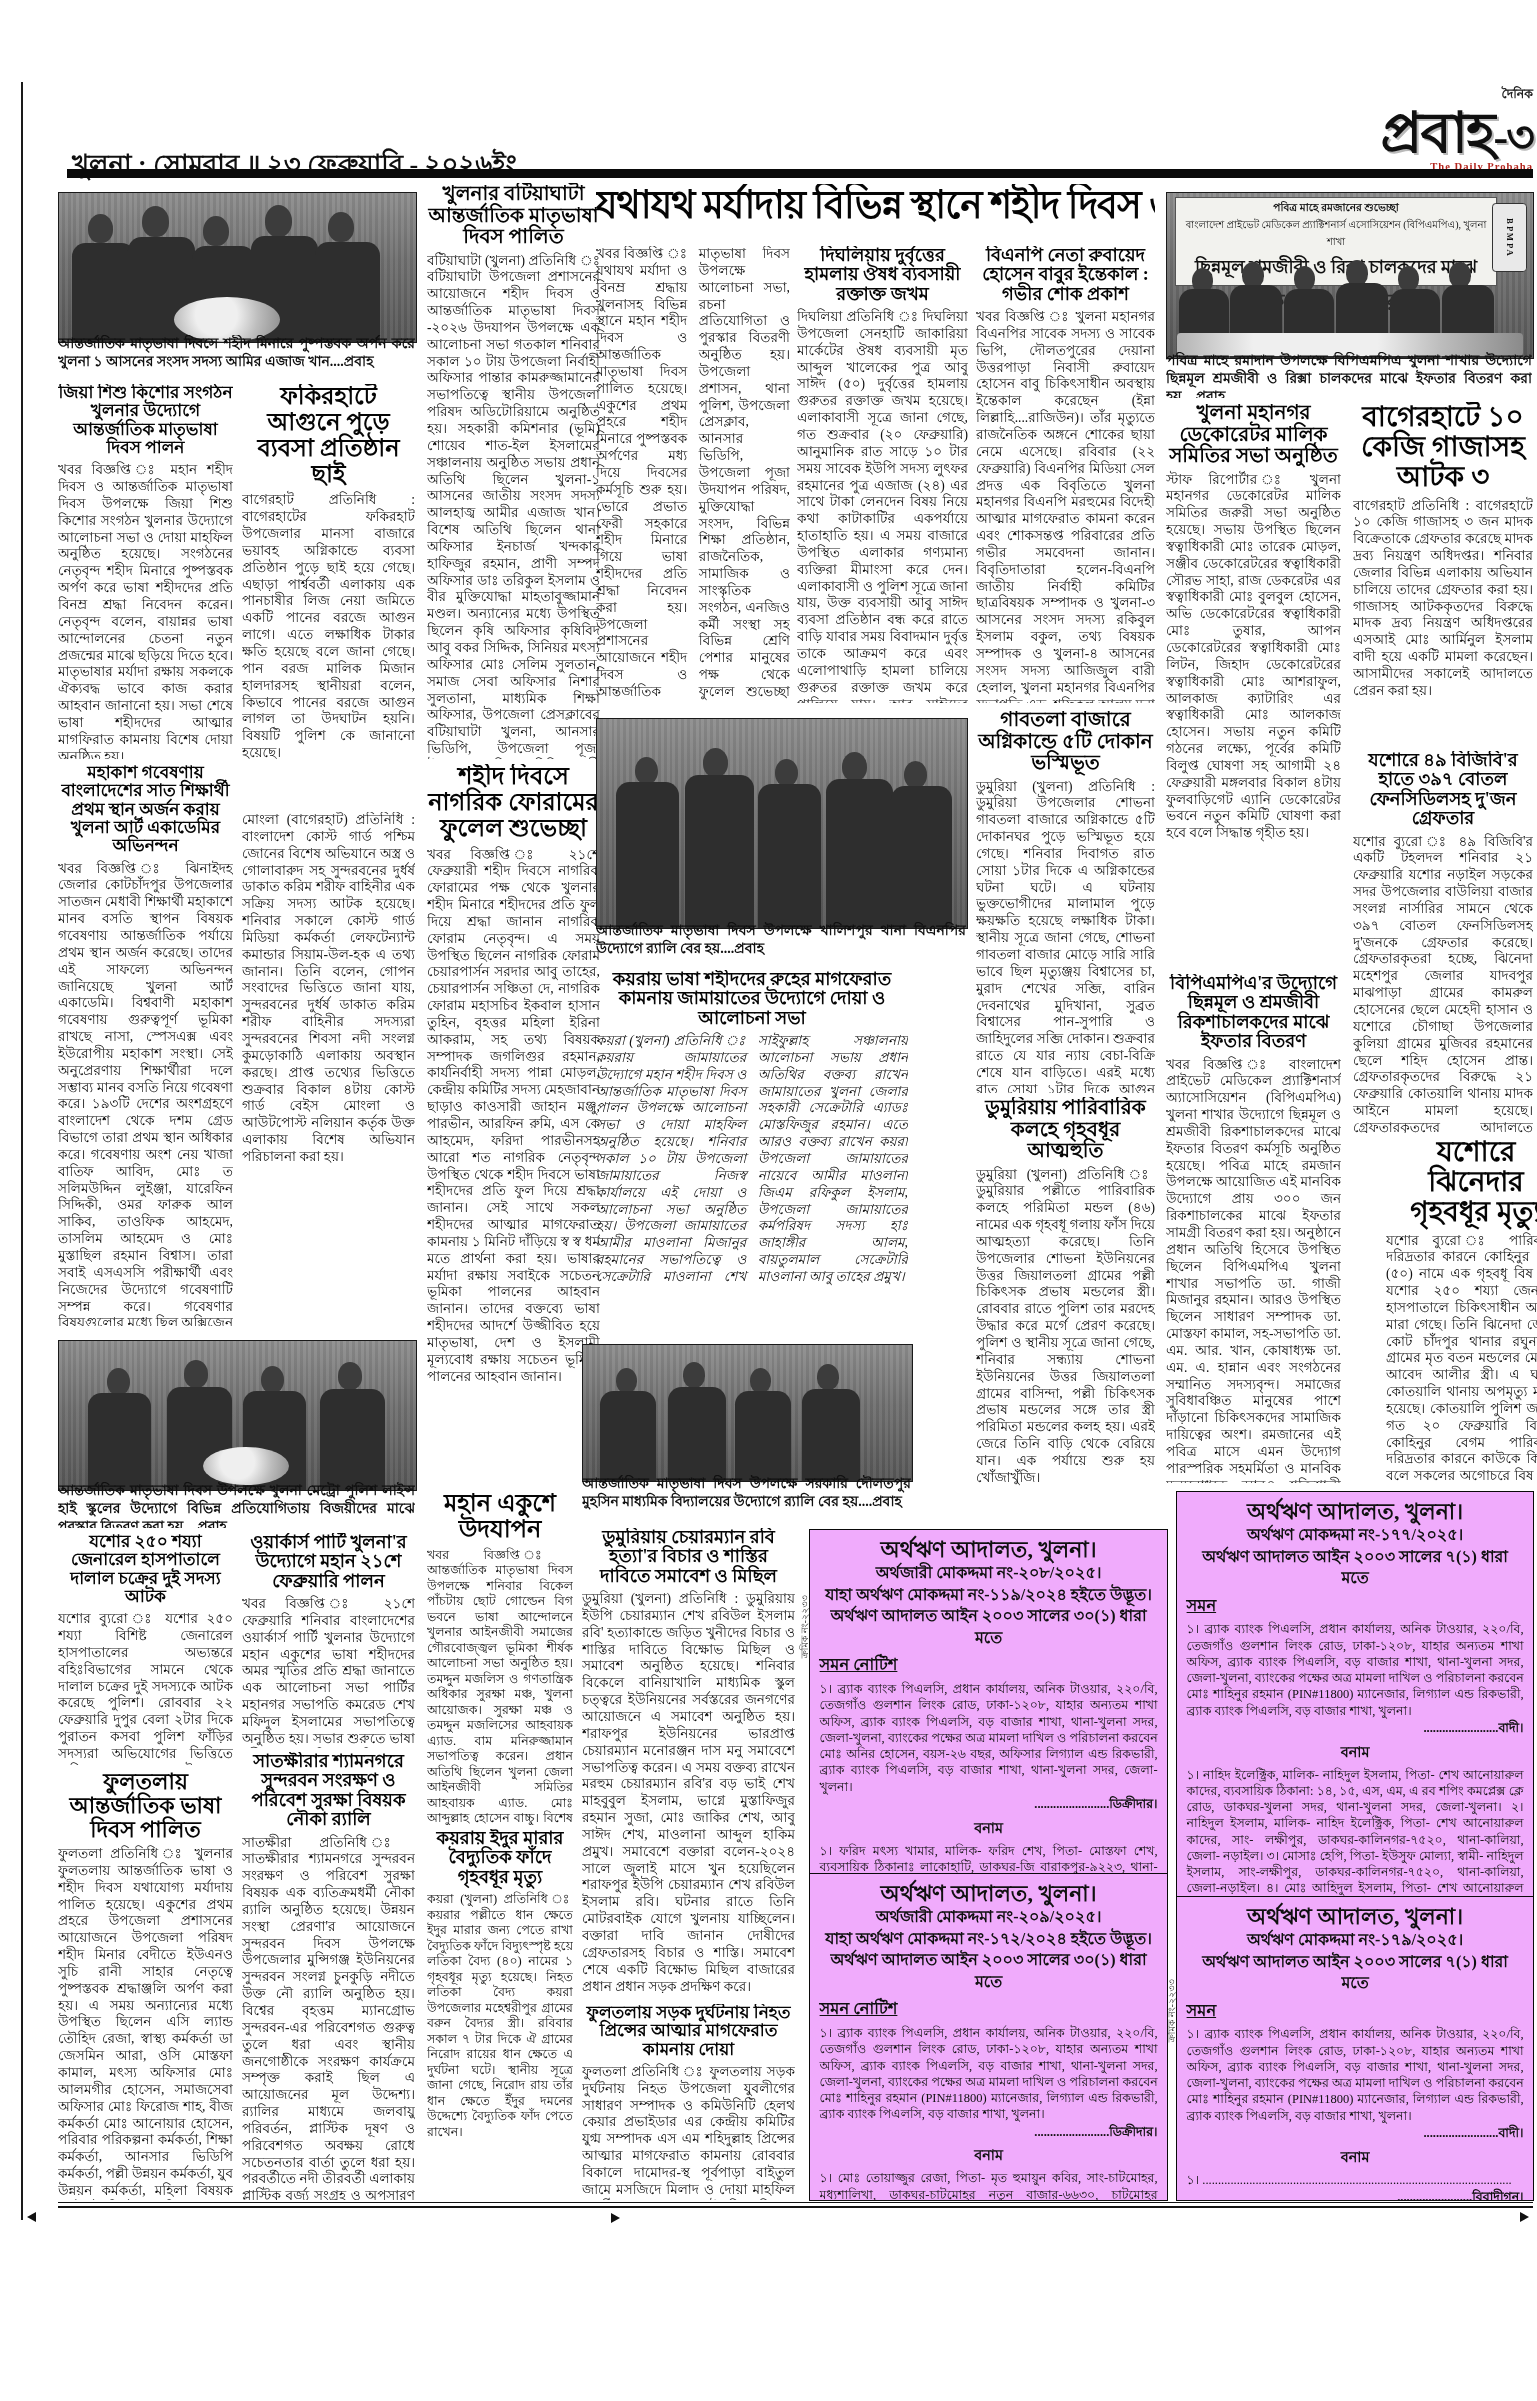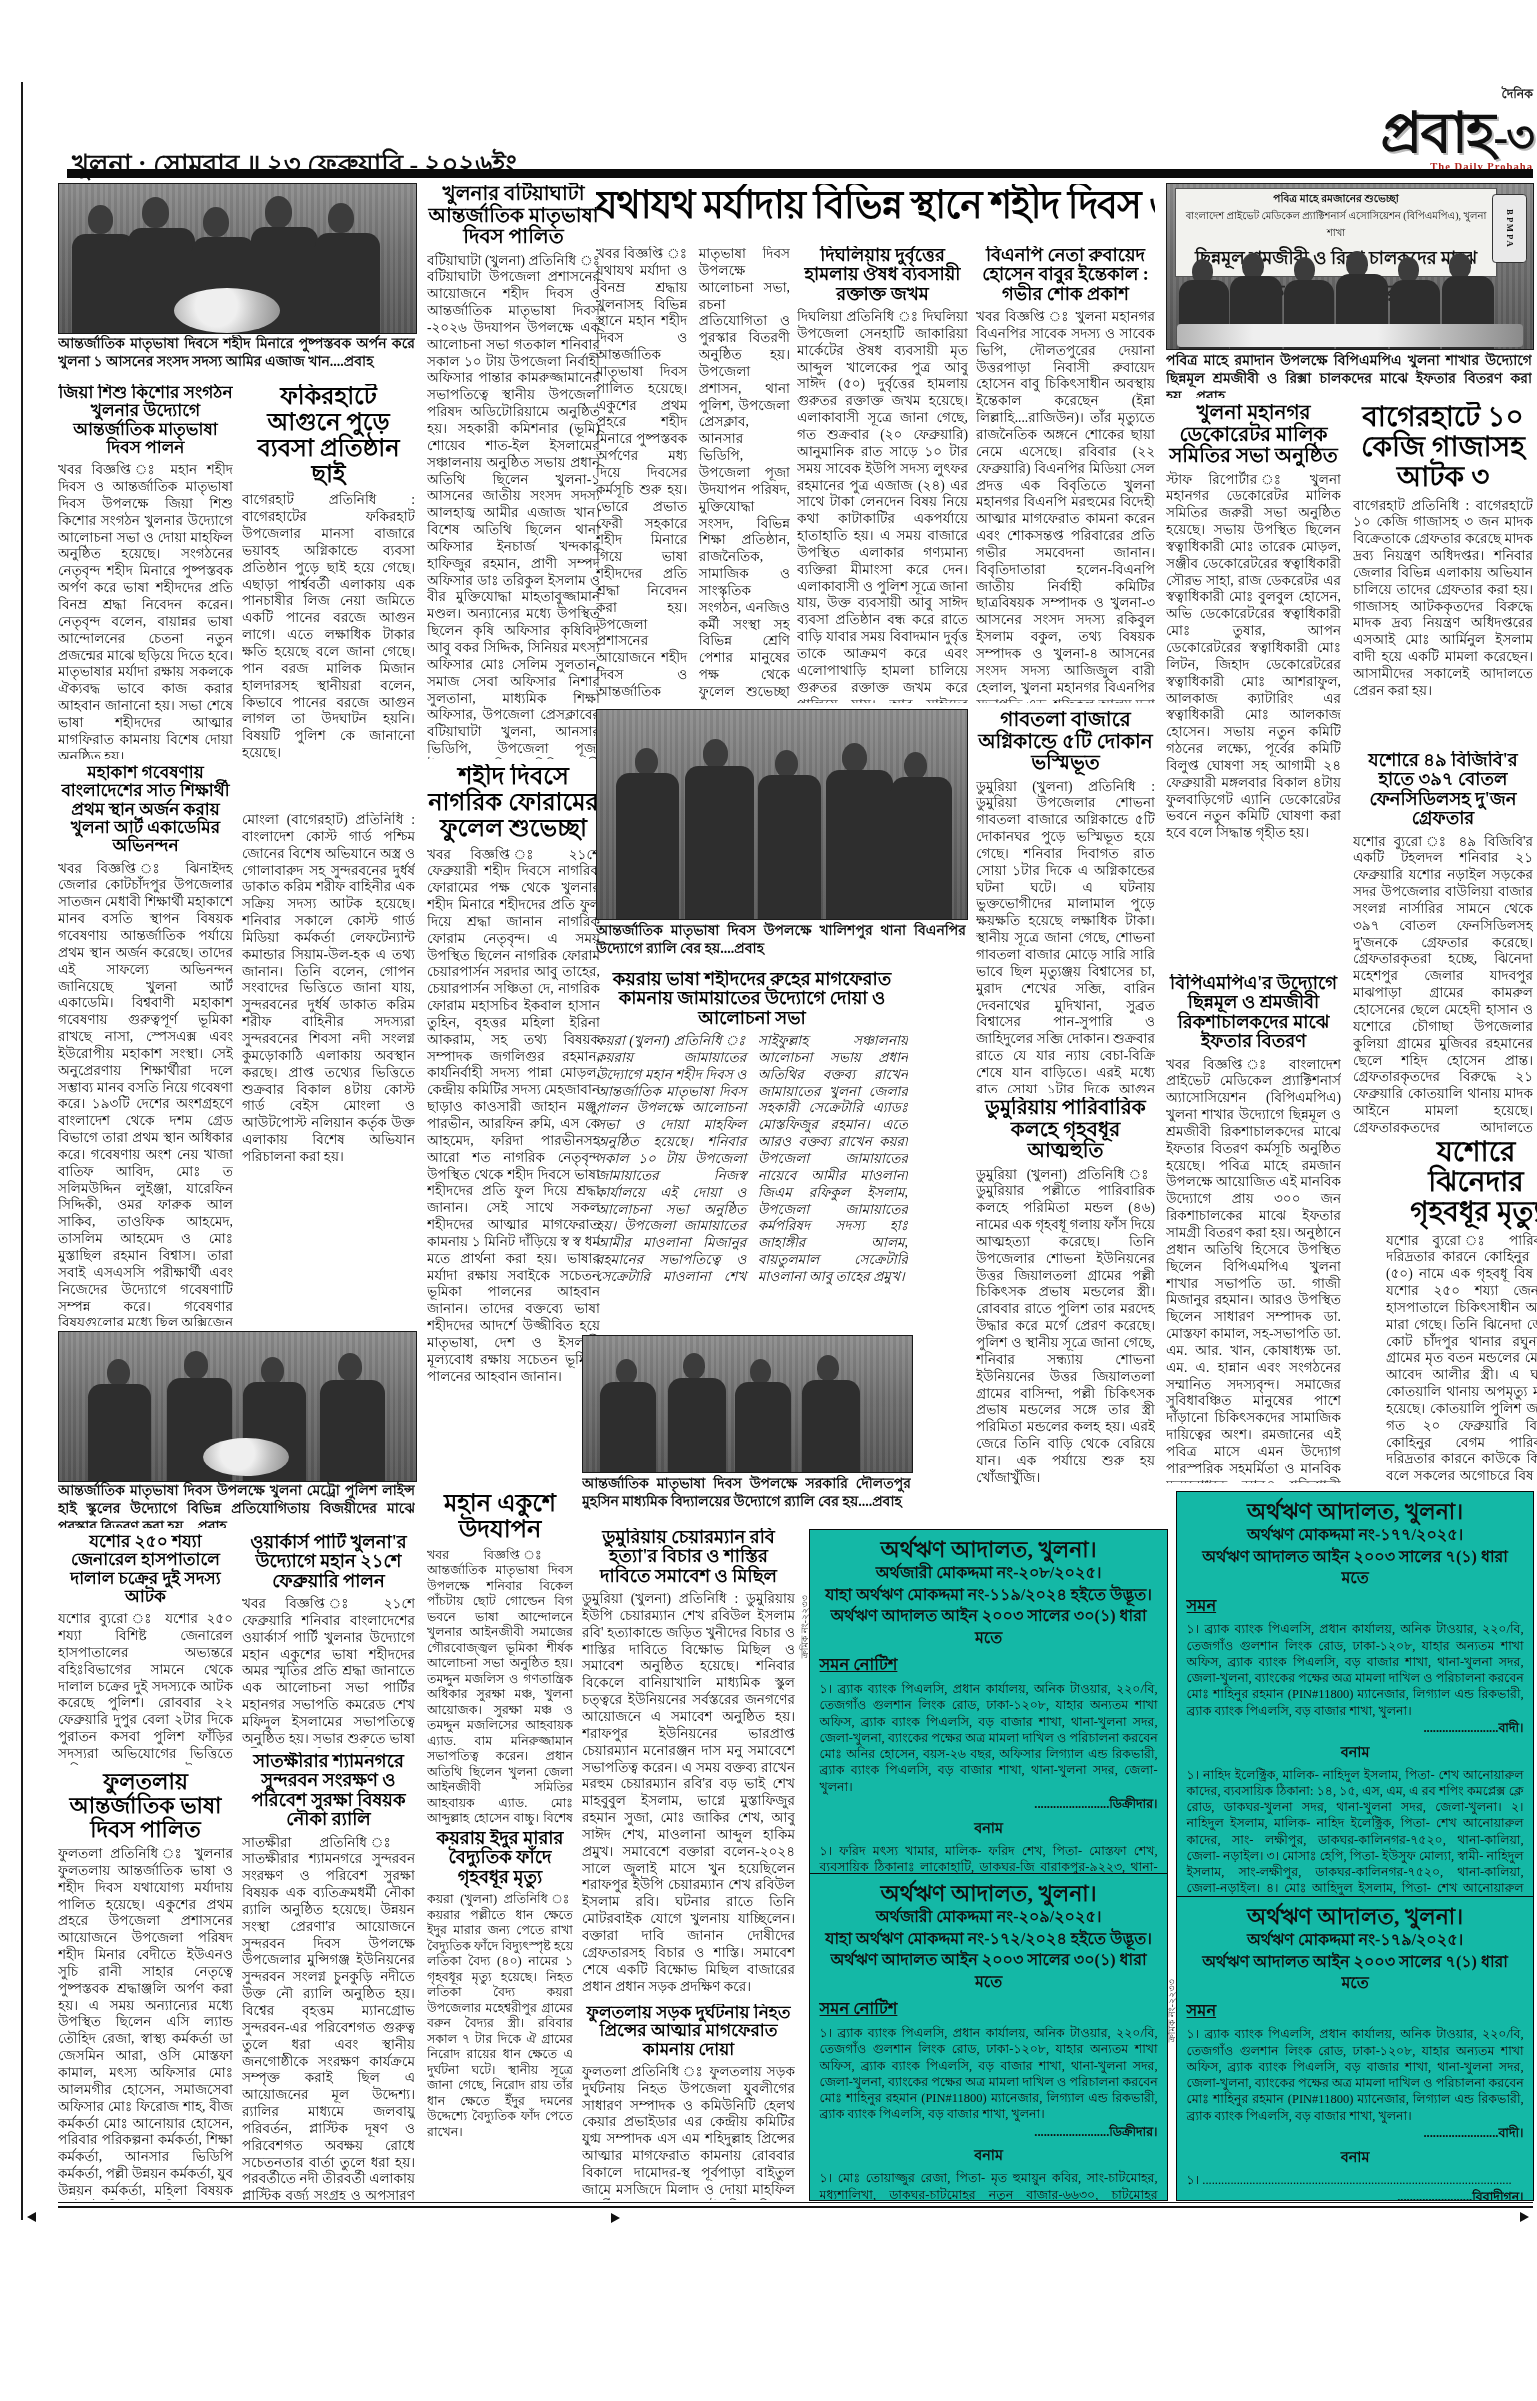--- a/index.html
+++ b/index.html
@@ -21,35 +21,35 @@
   .h30{font-size:28px;} .h26{font-size:24px;} .h24{font-size:22px;}
   .h22{font-size:20px;} .h20{font-size:18px;} .h18{font-size:17px;}
   .bd{font-size:13.6px;line-height:1.24;text-align:justify;word-break:break-word;}
   .bd2{columns:2;column-gap:11.5px;font-style:italic;}
   .bd4{columns:4;column-gap:11.5px;height:100%;}
   .cap{font-weight:bold;font-size:14px;line-height:1.3;text-align:justify;}
   
   .photo{position:absolute;background:
      repeating-linear-gradient(90deg,rgba(255,255,255,.06) 0 2.9px,rgba(0,0,0,.05) 2.9px 5.8px),
      linear-gradient(180deg,#8d8d8d 0%,#6f6f6f 45%,#565656 100%);
-     border:1px solid #1a1a1a;overflow:hidden;}
+     border:1px solid #1a1a1a;overflow:hidden;margin-top:9px;}
   .ph-head{position:absolute;border-radius:50% 50% 45% 45%;background:#3c3c3c;}
   .ph-bodyshape{position:absolute;border-radius:13.4px 13.4px 0 0;background:#2e2e2e;}
   .ph-flower{position:absolute;border-radius:50%;
      background:radial-gradient(circle at 40% 40%,#efefef 0 30%,#bdbdbd 60%,#8a8a8a 100%);}
   .banner{position:absolute;background:#f2f2ee;border:1px solid #555;text-align:center;color:#111;}
   .banner .b1{font-size:10.6px;font-weight:bold;}
   .banner .b2{font-size:10px;}
   .banner .b3{font-size:18px;font-weight:900;margin-top:1.9px;}
   .banner .b4{font-size:23px;font-weight:900;letter-spacing:3.8px;color:#2a2a2a;}
   .bpmpa{position:absolute;width:33px;height:67px;border:1px solid #333;border-radius:3.8px;
      background:#e9e9e9;font-size:8.6px;font-weight:bold;text-align:center;line-height:1.1;
      display:flex;align-items:center;justify-content:center;writing-mode:vertical-rl;}
   
-  .notice{position:absolute;border:1.9px solid #0a0a0a;padding:6.7px 9.6px;overflow:hidden;background:#14b8a6;}
+  .notice{position:absolute;border:1.9px solid #0a0a0a;padding:6.7px 9.6px;overflow:hidden;background:#f0abfc;}
   .n-title{font-size:22px;font-weight:900;text-align:center;line-height:1.15;}
   .n-line{font-size:16px;font-weight:bold;text-align:center;line-height:1.35;}
   .n-sub{font-size:16.3px;font-weight:bold;text-align:left;text-decoration:underline;margin:3.8px 0 1.9px;}
   .n-bd{font-size:12.5px;line-height:1.3;text-align:justify;}
   .n-right{font-size:12.5px;font-weight:bold;text-align:right;}
   .n-vs{font-size:14.4px;font-weight:bold;text-align:center;margin:1.9px 0;}
   .vert{position:absolute;font-size:9.6px;writing-mode:vertical-rl;transform:rotate(180deg);color:#333;}
   
   .mark{position:absolute;width:0;height:0;border-style:solid;}
 </style>

